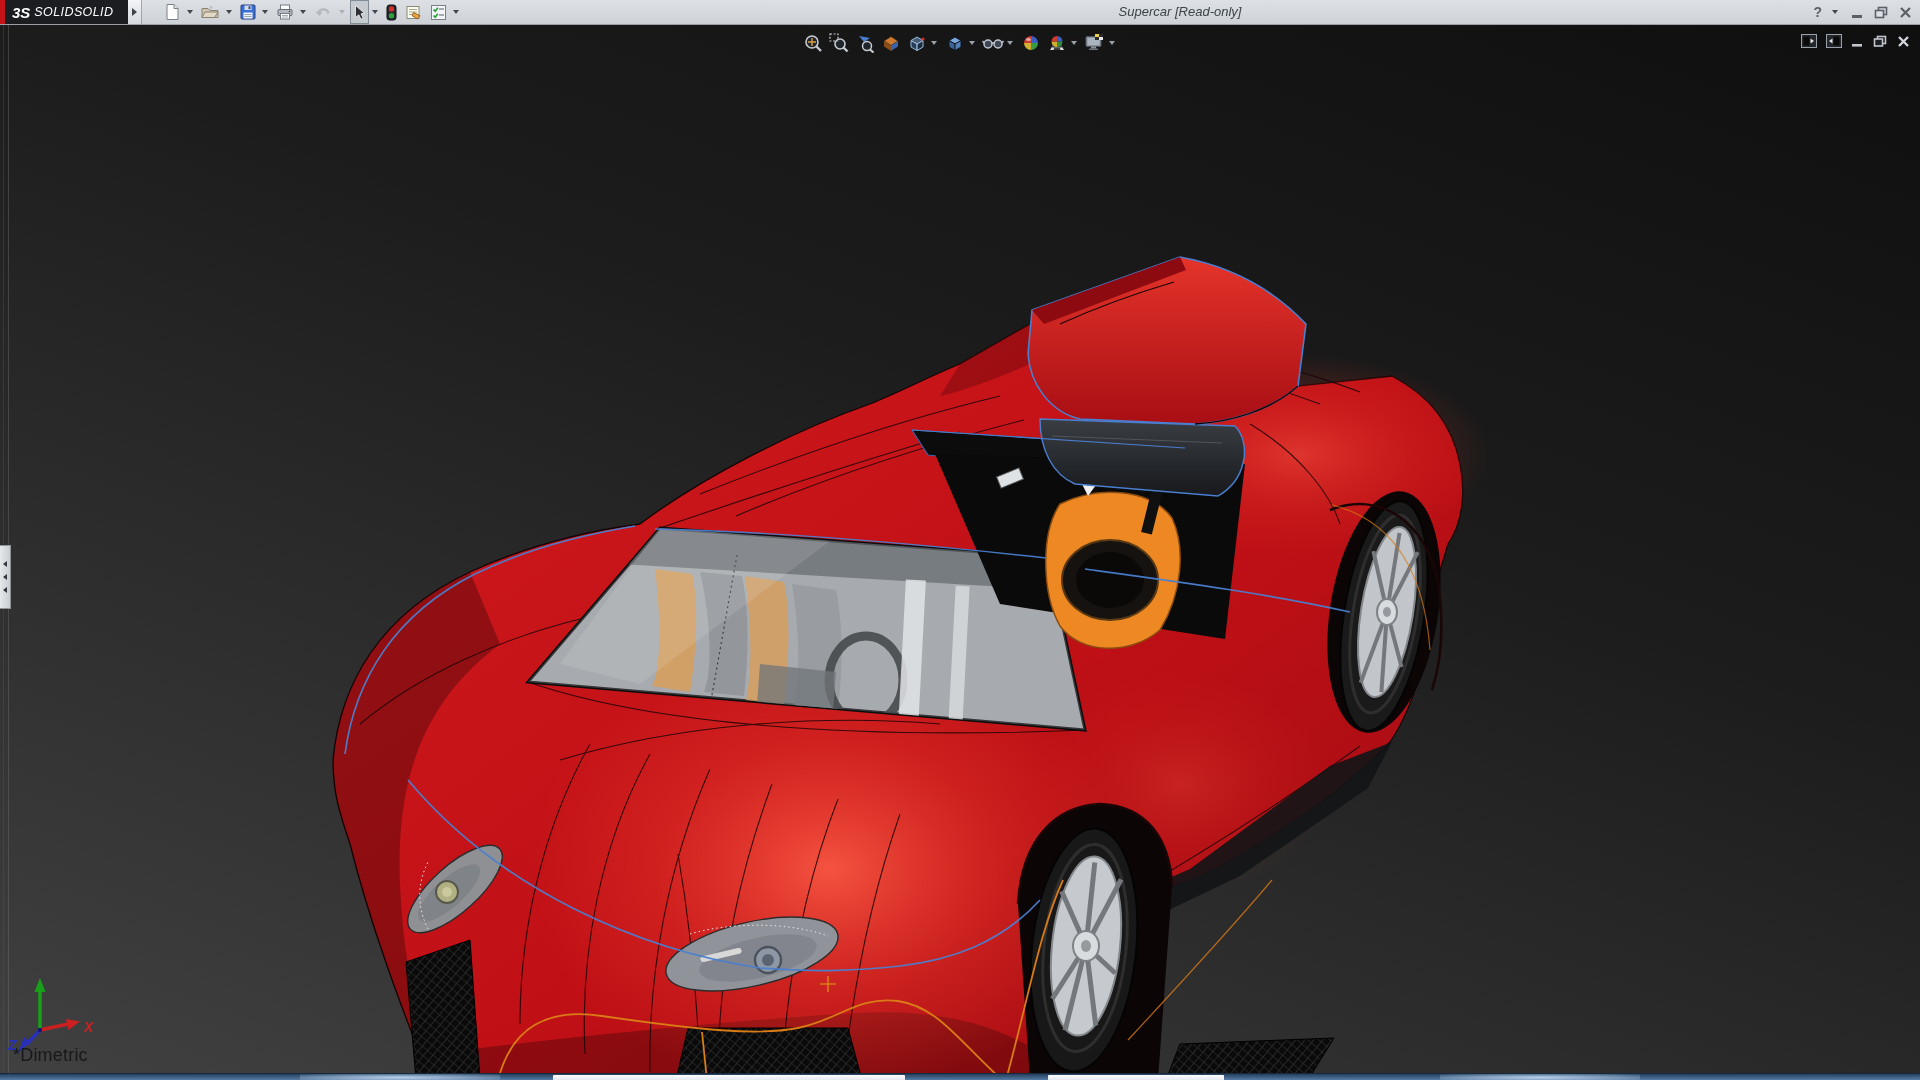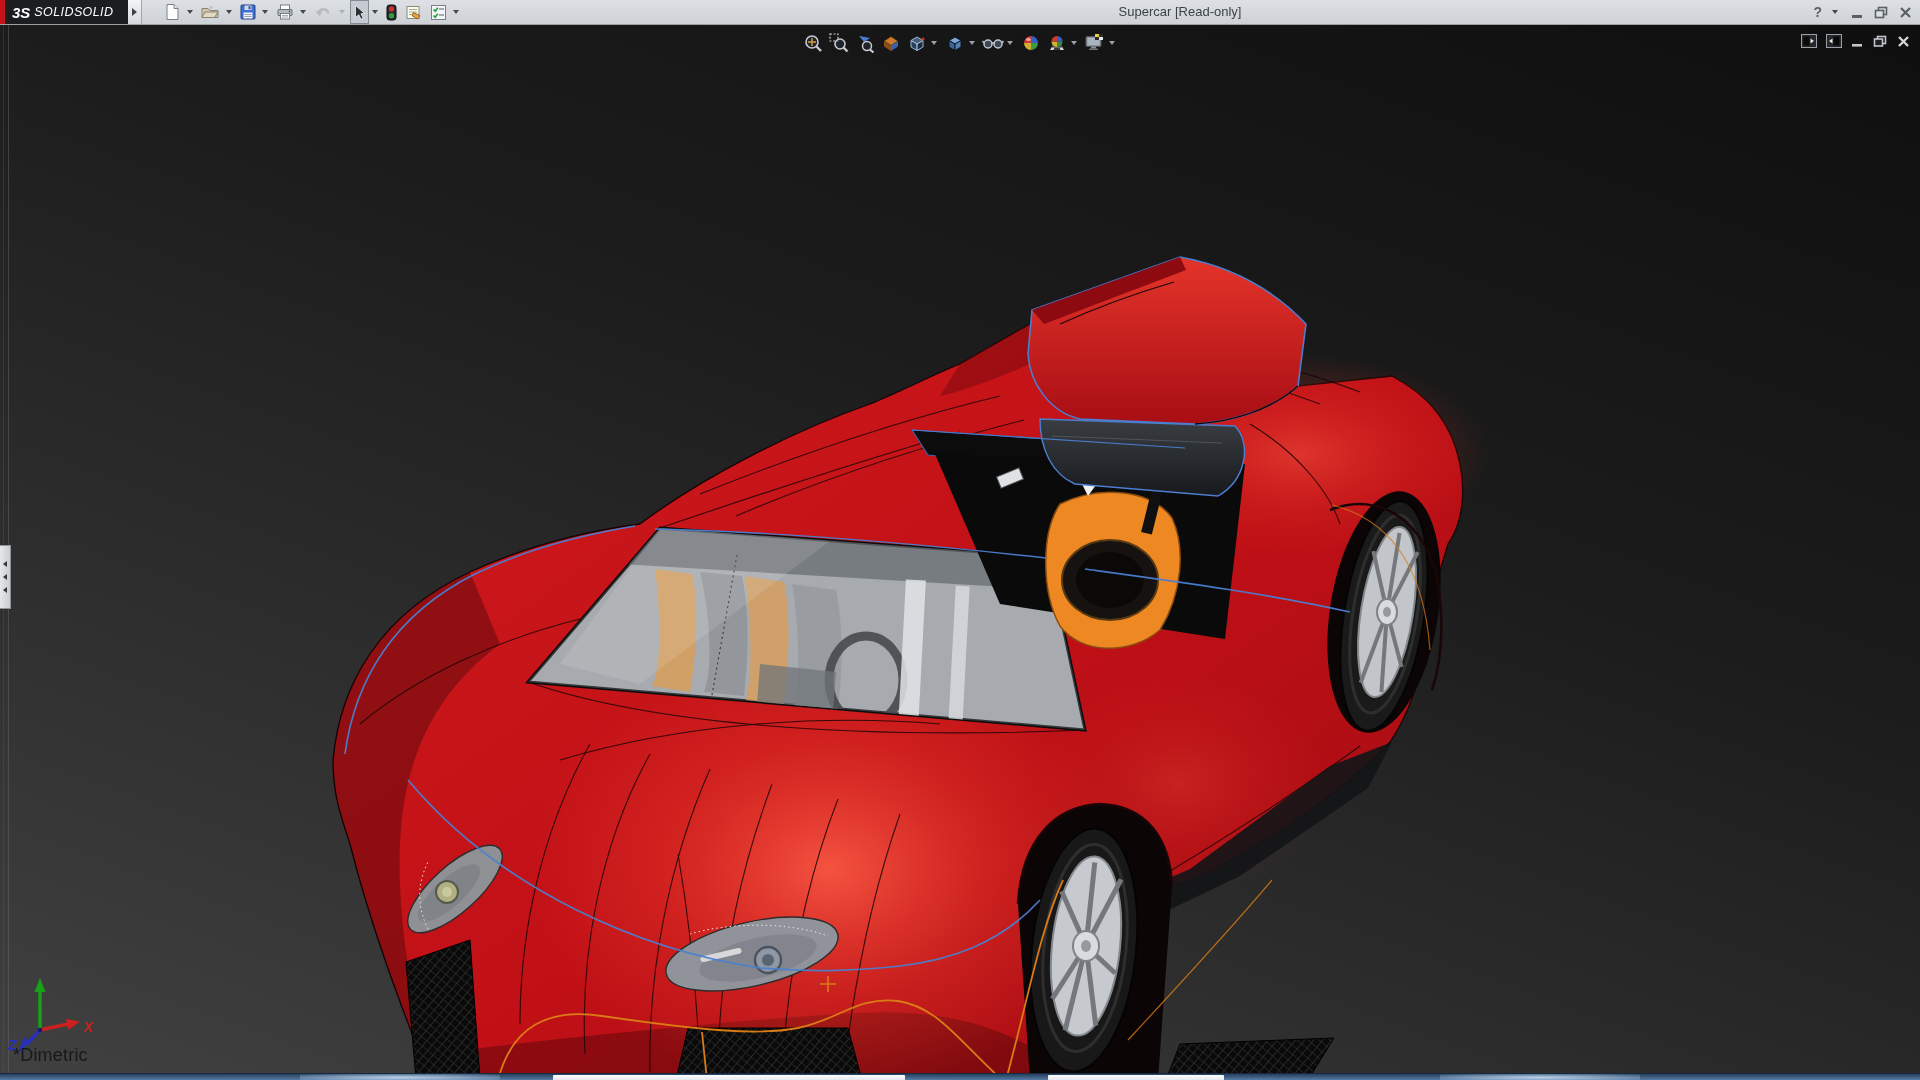--- a/index.html
+++ b/index.html
@@ -15,21 +15,21 @@
   .logo-text{color:#fff;font-size:12.5px;margin-left:4px;letter-spacing:.4px;font-style:italic;}
   .logo-text b{font-weight:normal;}
   .flyout-tab{position:absolute;left:128px;top:0;width:13px;height:24px;background:linear-gradient(#f2f4f6,#d6dade);
     border-right:1px solid #a0a5aa;display:flex;align-items:center;justify-content:center;cursor:pointer;}
   .tri-right{width:0;height:0;border-top:4px solid transparent;border-bottom:4px solid transparent;border-left:5px solid #3f444a;}
   .tools{position:absolute;left:160px;top:0;height:24px;display:flex;align-items:center;}
   .tbtn{height:22px;display:flex;align-items:center;justify-content:center;padding:0 2px;margin:0 1px;cursor:pointer;border:1px solid transparent;}
   .tbtn.pressed{background:#c6cbd2;border:1px solid #868c94;}
   .caret{width:0;height:0;border-left:3.5px solid transparent;border-right:3.5px solid transparent;border-top:4px solid #43484e;margin:0 4px 0 2px;cursor:pointer;}
   .caret.dim{border-top-color:#aeb2b7;}
-  .doc-title{position:absolute;left:1060px;top:4px;width:240px;text-align:center;font-size:13px;color:#3c4248;}
+  .doc-title{position:absolute;left:1060px;top:4px;width:240px;text-align:center;font-size:13px;color:#3c4248;font-style:italic;}
   .win-ctl{position:absolute;right:6px;top:0;height:24px;display:flex;align-items:center;gap:6px;}
   .help-q{font-size:14px;font-weight:bold;color:#5a6066;cursor:pointer;padding:0 2px;}
   .wbtn{display:flex;align-items:center;justify-content:center;width:18px;height:18px;cursor:pointer;}
 
   
   .viewport{position:absolute;left:0;top:24px;width:1920px;height:1056px;
     background:linear-gradient(200deg,#0f0f0f 0%,#1c1c1c 40%,#2e2e2e 70%,#414141 100%);overflow:hidden;}
   .edge-line{position:absolute;left:8px;top:0;width:1px;height:1056px;background:#6b6b6b;opacity:.45;}
   .edge-line2{position:absolute;left:3px;top:0;width:1px;height:1056px;background:#5a5a5a;opacity:.35;}
   #carsvg{position:absolute;left:0;top:0;}

